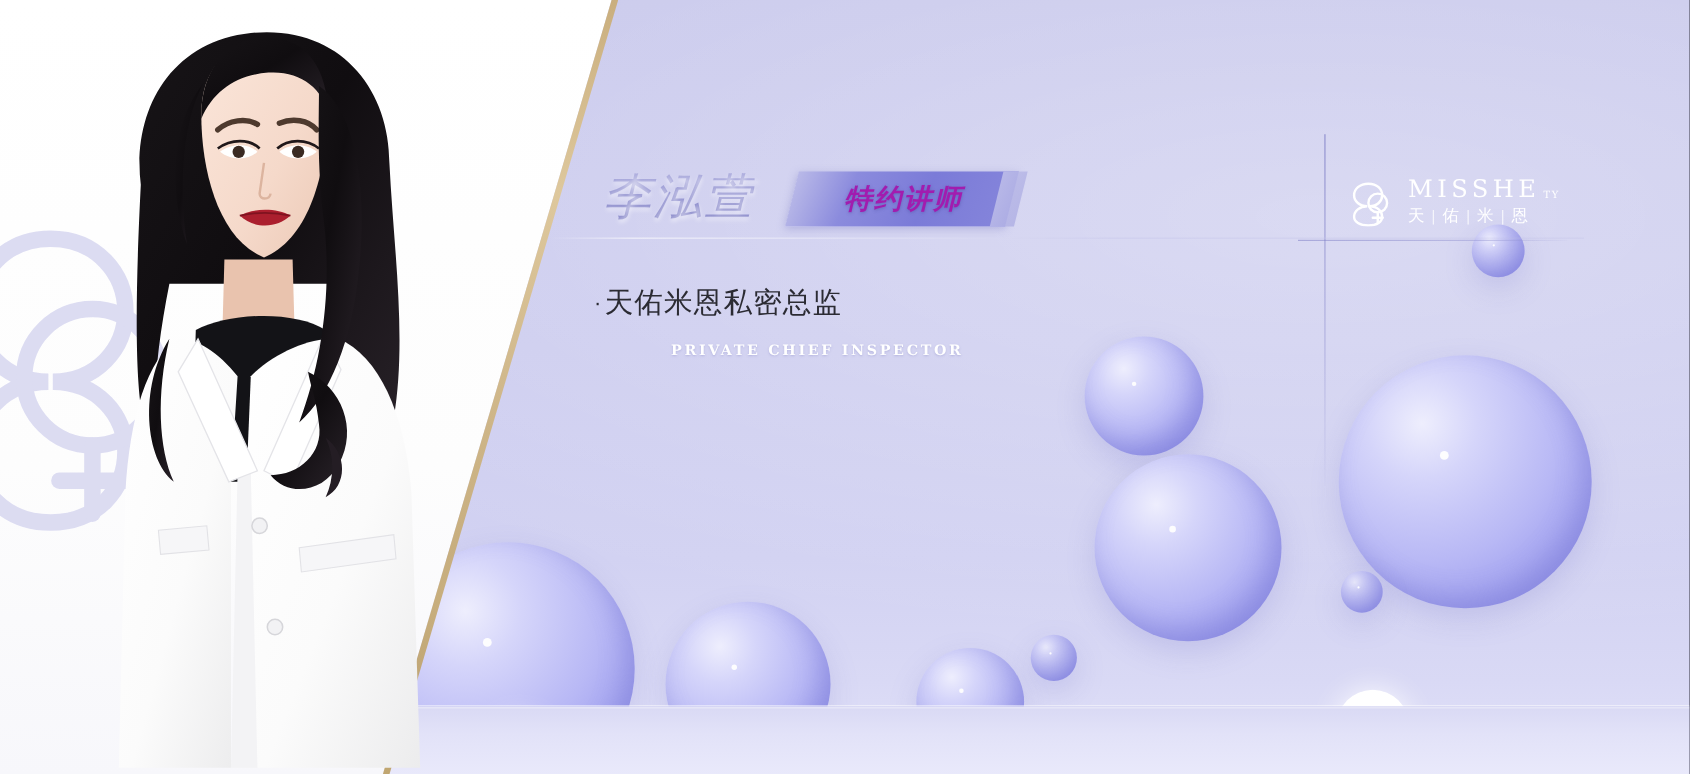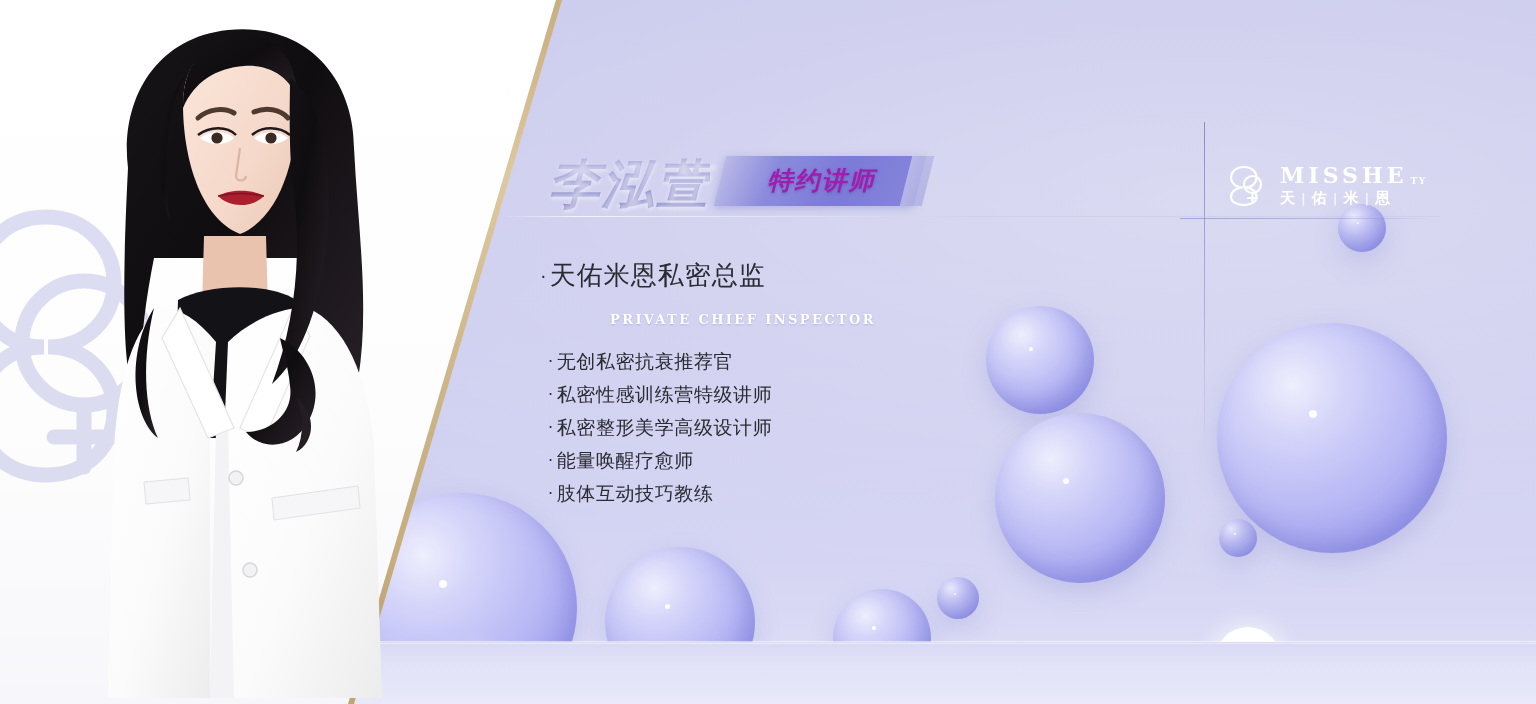--- a/index.html
+++ b/index.html
@@ -91,21 +91,21 @@
     background:linear-gradient(90deg,rgba(255,255,255,0) 0%,rgba(255,255,255,.75) 8%,rgba(200,200,235,.65) 55%,rgba(180,180,225,.25) 100%);
   }
 
   
   .headline{
     position:absolute;left:548px;top:150px;height:68px;
   }
   .name-cn{
     position:absolute;left:0;top:0;
     font-family:"DejaVu Sans","Liberation Sans",sans-serif;
-    font-size:52px;font-weight:bold;font-style:italic;
+    font-size:44px;font-weight:normal;font-style:italic;
     letter-spacing:2px;
     color:#9f9fd6;
     background:linear-gradient(180deg,#b4b4e2 0%,#9191cf 55%,#8888c8 100%);
     -webkit-background-clip:text;background-clip:text;
     -webkit-text-fill-color:transparent;
     text-shadow:0 2px 4px rgba(255,255,255,.55);
     white-space:nowrap;
   }
   .badge{
     position:absolute;left:172px;top:6px;
@@ -158,21 +158,21 @@
   .bullet{
     font-family:"DejaVu Sans","Liberation Sans",sans-serif;
     font-size:19px;color:#2b2b33;letter-spacing:.6px;
     line-height:33px;white-space:nowrap;
   }
   .bullet .b{margin-right:3px;font-size:16px;vertical-align:1px;}
 
   
   .logo{
     position:absolute;left:1224px;top:162px;
-    display:flex;align-items:flex-end;gap:12px;font-weight:bold;
+    display:flex;align-items:flex-start;gap:12px;
   }
   .logo-mark{width:44px;height:44px;flex:0 0 auto;}
   .logo-words{position:relative;}
   .logo-en{
     font-family:"DejaVu Serif","Liberation Serif",serif;
     font-size:22px;letter-spacing:4px;color:#ffffff;line-height:1;
     white-space:nowrap;
   }
   .logo-en sup{font-size:9px;letter-spacing:1.5px;vertical-align:-1px;margin-left:3px;}
   .logo-cn{
@@ -331,27 +331,20 @@
       <div class="badge-text">特约讲师</div>
     </div>
 
     <div class="role">
       <div class="role-cn">
         <span class="dot">·</span><span>天佑米恩私密总监</span>
       </div>
       <div class="role-en">PRIVATE CHIEF INSPECTOR</div>
     </div>
 
-    <div class="bullets" id="bullet-list">
-        <div class="bullet"><span class="b">·</span><span>无创私密抗衰推荐官</span></div>
-        <div class="bullet"><span class="b">·</span><span>私密性感训练营特级讲师</span></div>
-        <div class="bullet"><span class="b">·</span><span>私密整形美学高级设计师</span></div>
-        <div class="bullet"><span class="b">·</span><span>能量唤醒疗愈师</span></div>
-        <div class="bullet"><span class="b">·</span><span>肢体互动技巧教练</span></div>
-      </div>
 
     <div class="logo">
       <div class="logo-mark">
         <svg viewBox="0 0 44 44" width="44" height="44">
           <g fill="none" stroke="#ffffff" stroke-width="2.2" stroke-linecap="round">
             <path d="M20 5 C28 5 32.5 10 32.5 15.5 C32.5 21 28 25.5 21 25.5
                      C28 25.5 32.5 30 32.5 35 C32.5 39.5 28 43 20 43
                      C12 43 7 39.5 7 35 C7 30 12 25.5 19 25.5
                      C12 25.5 7 21 7 15.5 C7 10 12 5 20 5 Z"></path>
             <circle cx="28.5" cy="22.5" r="8.5"></circle>

